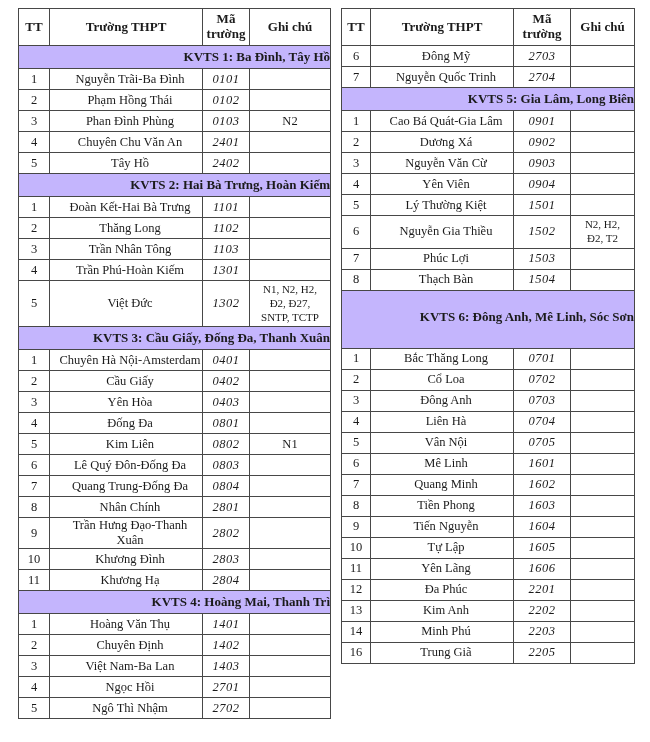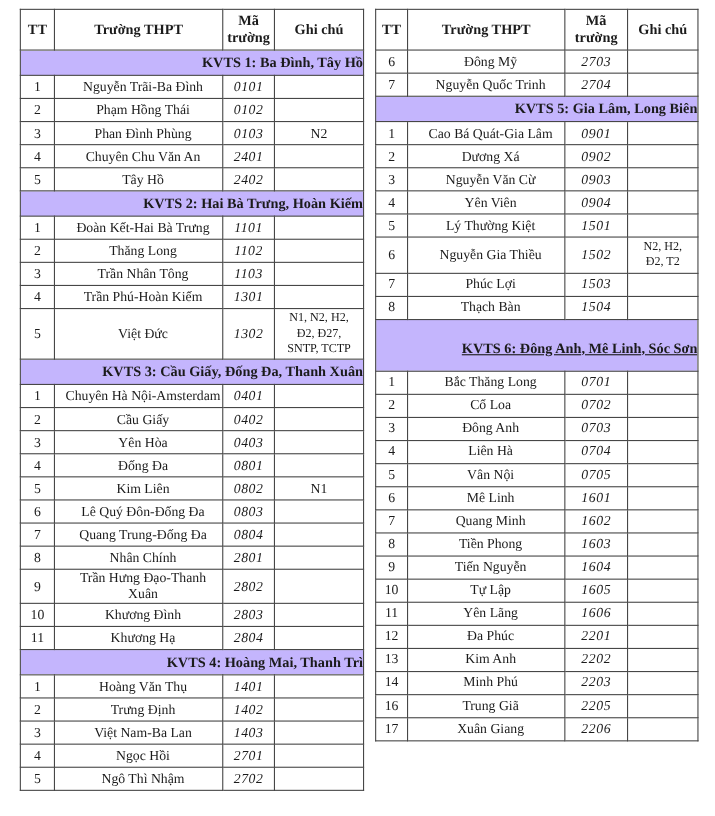--- a/index.html
+++ b/index.html
@@ -51,22 +51,21 @@
     background: #c4b5fd;
     text-align: right;
     vertical-align: middle;
     font-weight: bold;
     font-size: 13px;
     height: 22px;
   }
   tr.section-row.tall td {
     height: 34px;
     vertical-align: bottom;
-    padding-bottom: 12px;
-    text-decoration: underline;
+    padding-bottom: 23px;
   }
   tr.data-row td {
     height: 20px;
     font-size: 12.5px;
     vertical-align: middle;
   }
   td.td-tt   { text-align: center; font-size: 12px; }
   td.td-school { text-align: center; padding-left: 8px; }
   td.td-code { text-align: center; letter-spacing: 0.5px; font-style: italic; }
   td.td-note { text-align: center; font-size: 12px; }
@@ -239,21 +238,21 @@
           <td colspan="4">KVTS 4: Hoàng Mai, Thanh Trì</td>
         </tr>
         <tr class="data-row">
           <td class="td-tt">1</td>
           <td class="td-school">Hoàng Văn Thụ</td>
           <td class="td-code">1401</td>
           <td class="td-note"></td>
         </tr>
         <tr class="data-row">
           <td class="td-tt">2</td>
-          <td class="td-school">Trưng Định</td>
+          <td class="td-school">Chuyên Định</td>
           <td class="td-code">1402</td>
           <td class="td-note"></td>
         </tr>
         <tr class="data-row">
           <td class="td-tt">3</td>
           <td class="td-school">Việt Nam-Ba Lan</td>
           <td class="td-code">1403</td>
           <td class="td-note"></td>
         </tr>
         <tr class="data-row">
@@ -437,22 +436,16 @@
           <td class="td-school">Minh Phú</td>
           <td class="td-code">2203</td>
           <td class="td-note"></td>
         </tr>
         <tr class="data-row">
           <td class="td-tt">16</td>
           <td class="td-school">Trung Giã</td>
           <td class="td-code">2205</td>
           <td class="td-note"></td>
         </tr>
-        <tr class="data-row">
-          <td class="td-tt">17</td>
-          <td class="td-school">Xuân Giang</td>
-          <td class="td-code">2206</td>
-          <td class="td-note"></td>
-        </tr>
       </tbody>
   </table>
 
 </div>
 
 </body></html>

